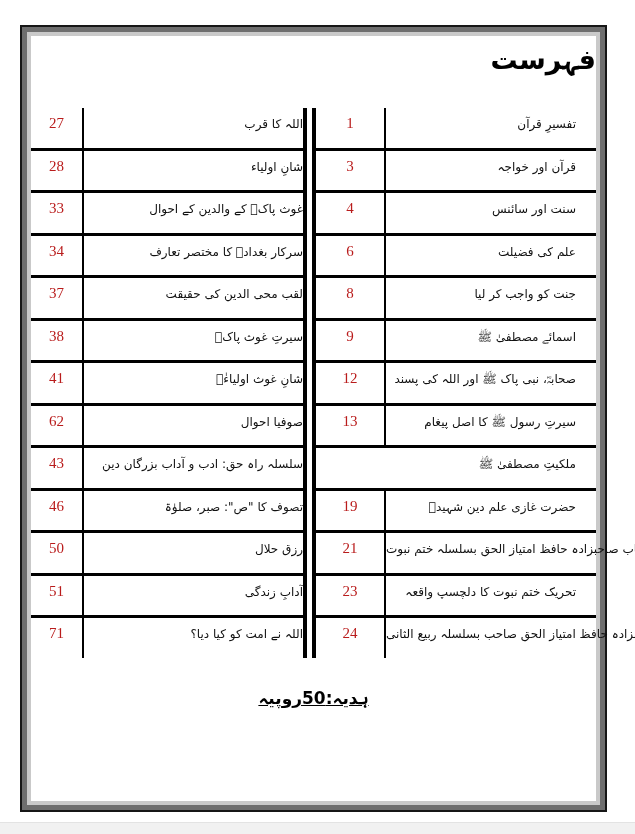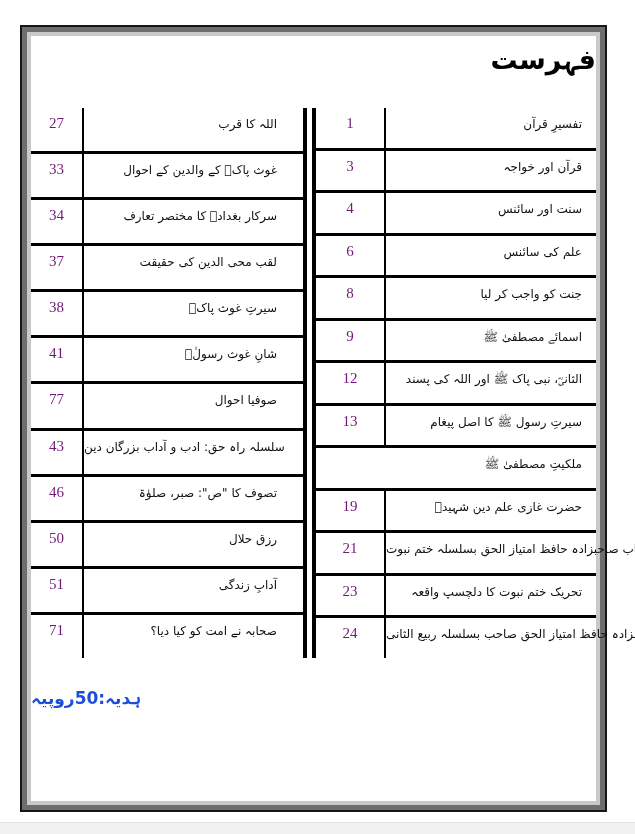--- a/index.html
+++ b/index.html
@@ -57,42 +57,42 @@
     border-bottom:3px solid #000;
     overflow:visible;
   }
   .row:last-child { border-bottom:none; }
 
   .num-cell {
     border-right:2px solid #000;
     display:flex; justify-content:center; align-items:flex-start;
     padding-top:7px;
     font-family:"Liberation Serif", serif;
-    font-size:15px; color:#701a75;
+    font-size:15px; color:#b91c1c;
     flex:0 0 auto;
   }
   .col-left  .num-cell { width:53px; }
   .col-right .num-cell { width:70px; }
 
   .title-cell {
     flex:1 1 auto;
     direction:rtl; text-align:right;
     padding-top:9px;
     font-size:12px; color:#111;
     white-space:nowrap;
     line-height:1.2;
   }
-  .col-left  .title-cell { padding-right:26px; }
-  .col-right .title-cell { padding-right:14px;text-align:right; }
+  .col-left  .title-cell { }
+  .col-right .title-cell { padding-right:20px;text-align:right; }
 
   
   .price {
     position:absolute; top:652px; left:0; right:0;
-    text-align:left; direction:rtl;
-    font-size:17px; font-weight:bold; color:#1d4ed8;
+    text-align:center; direction:rtl;
+    font-size:17px; font-weight:bold; color:#000000;text-decoration:underline;
   }
 
   
   .bottom-strip {
     position:absolute; left:0; bottom:0;
     width:635px; height:12px;
     background:#f1f1f1;
     border-top:1px solid #e3e3e3;
   }
 </style>
@@ -107,20 +107,24 @@
 
       <div class="toc">
 
         <div class="col col-left">
 
             <div class="row">
               <div class="num-cell">27</div>
               <div class="title-cell">اللہ کا قرب</div>
             </div>
 
+            <div class="row">
+              <div class="num-cell">28</div>
+              <div class="title-cell">شانِ اولیاء</div>
+            </div>
 
 
             <div class="row">
               <div class="num-cell">33</div>
               <div class="title-cell">غوث پاکؒ کے والدین کے احوال</div>
             </div>
 
             <div class="row">
               <div class="num-cell">34</div>
               <div class="title-cell">سرکار بغدادؒ کا مختصر تعارف</div>
@@ -131,25 +135,25 @@
               <div class="title-cell">لقب محی الدین کی حقیقت</div>
             </div>
 
             <div class="row">
               <div class="num-cell">38</div>
               <div class="title-cell">سیرتِ غوث پاکؒ</div>
             </div>
 
             <div class="row">
               <div class="num-cell">41</div>
-              <div class="title-cell">شانِ غوث رسولٰؒ</div>
-            </div>
-
-            <div class="row">
-              <div class="num-cell">77</div>
+              <div class="title-cell">شانِ غوث اولیاءٰؒ</div>
+            </div>
+
+            <div class="row">
+              <div class="num-cell">62</div>
               <div class="title-cell">صوفیا احوال</div>
             </div>
 
             <div class="row">
               <div class="num-cell">43</div>
               <div class="title-cell">سلسلہ راہ حق: ادب و آداب بزرگان دین</div>
             </div>
 
             <div class="row">
               <div class="num-cell">46</div>
@@ -161,21 +165,21 @@
               <div class="title-cell">رزق حلال</div>
             </div>
 
             <div class="row">
               <div class="num-cell">51</div>
               <div class="title-cell">آدابِ زندگی</div>
             </div>
 
             <div class="row">
               <div class="num-cell">71</div>
-              <div class="title-cell">صحابہ نے امت کو کیا دیا؟</div>
+              <div class="title-cell">اللہ نے امت کو کیا دیا؟</div>
             </div>
           </div>
 
         <div class="center-rule"></div>
 
         <div class="col col-right">
 
             <div class="row">
               <div class="num-cell">1</div>
               <div class="title-cell">تفسیرِ قرآن</div>
@@ -186,36 +190,36 @@
               <div class="title-cell">قرآن اور خواجہ</div>
             </div>
 
             <div class="row">
               <div class="num-cell">4</div>
               <div class="title-cell">سنت اور سائنس</div>
             </div>
 
             <div class="row">
               <div class="num-cell">6</div>
-              <div class="title-cell">علم کی سائنس</div>
+              <div class="title-cell">علم کی فضیلت</div>
             </div>
 
             <div class="row">
               <div class="num-cell">8</div>
               <div class="title-cell">جنت کو واجب کر لیا</div>
             </div>
 
             <div class="row">
               <div class="num-cell">9</div>
               <div class="title-cell">اسمائے مصطفیٰ ﷺ</div>
             </div>
 
             <div class="row">
               <div class="num-cell">12</div>
-              <div class="title-cell">الثانیؓ، نبی پاک ﷺ اور اللہ کی پسند</div>
+              <div class="title-cell">صحابہؓ، نبی پاک ﷺ اور اللہ کی پسند</div>
             </div>
 
             <div class="row">
               <div class="num-cell">13</div>
               <div class="title-cell">سیرتِ رسول ﷺ کا اصل پیغام</div>
             </div>
 
             <div class="row">
               <div class="title-cell">ملکیتِ مصطفیٰ ﷺ</div>
             </div>

